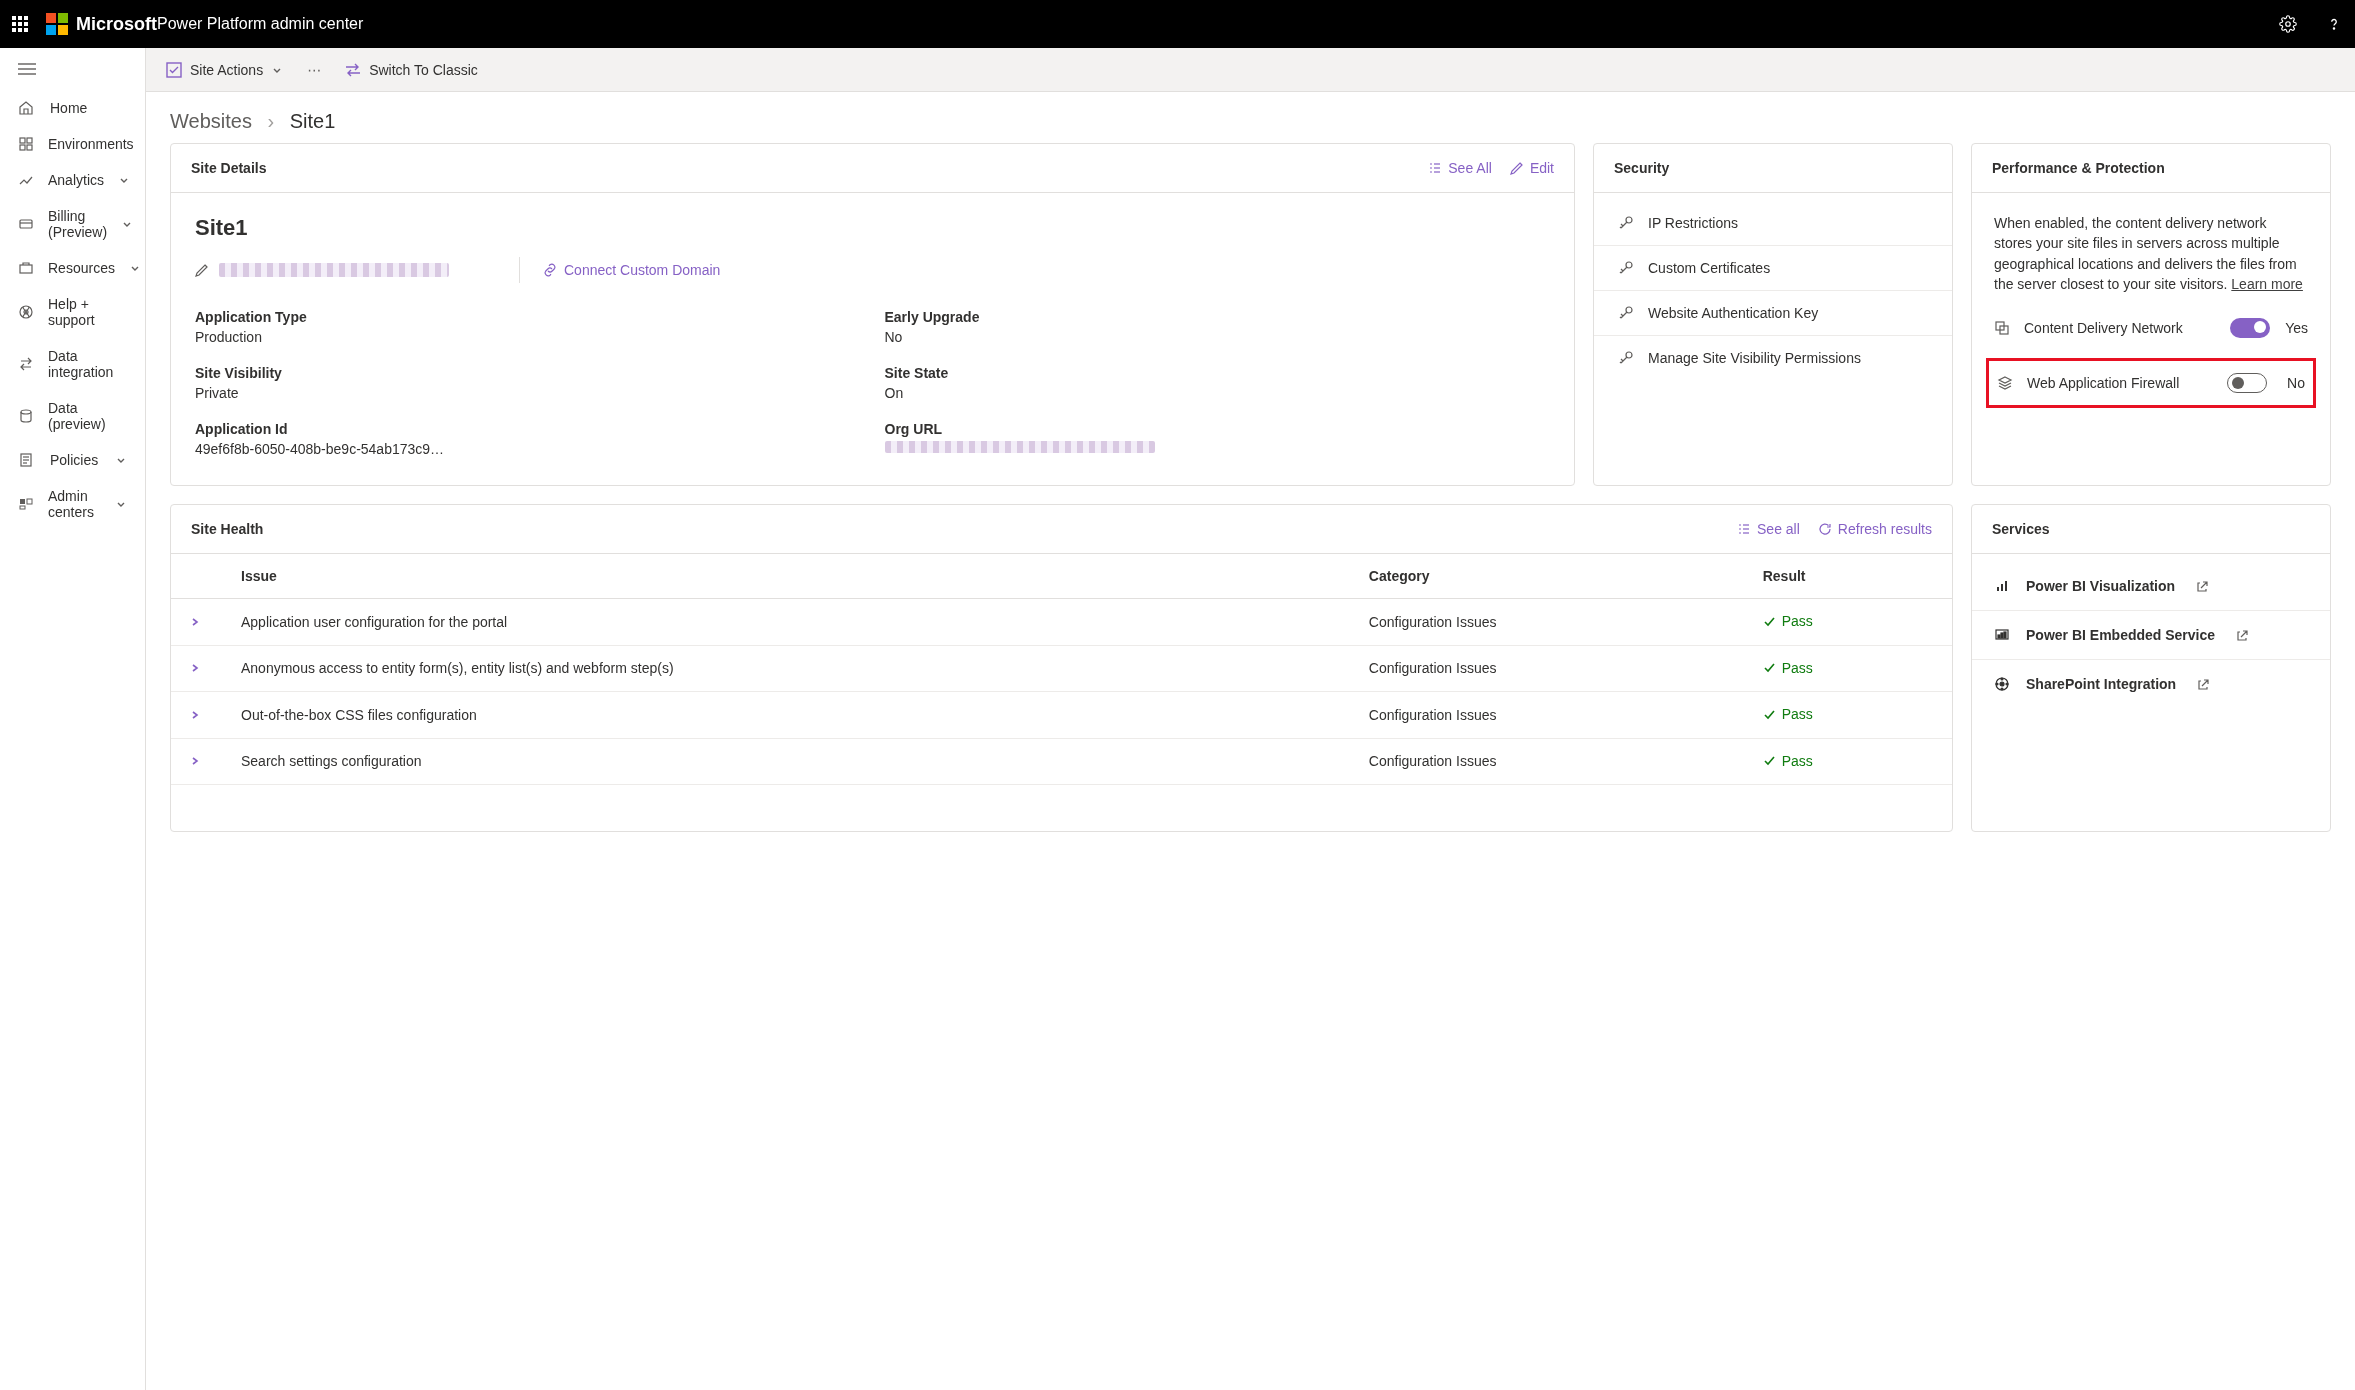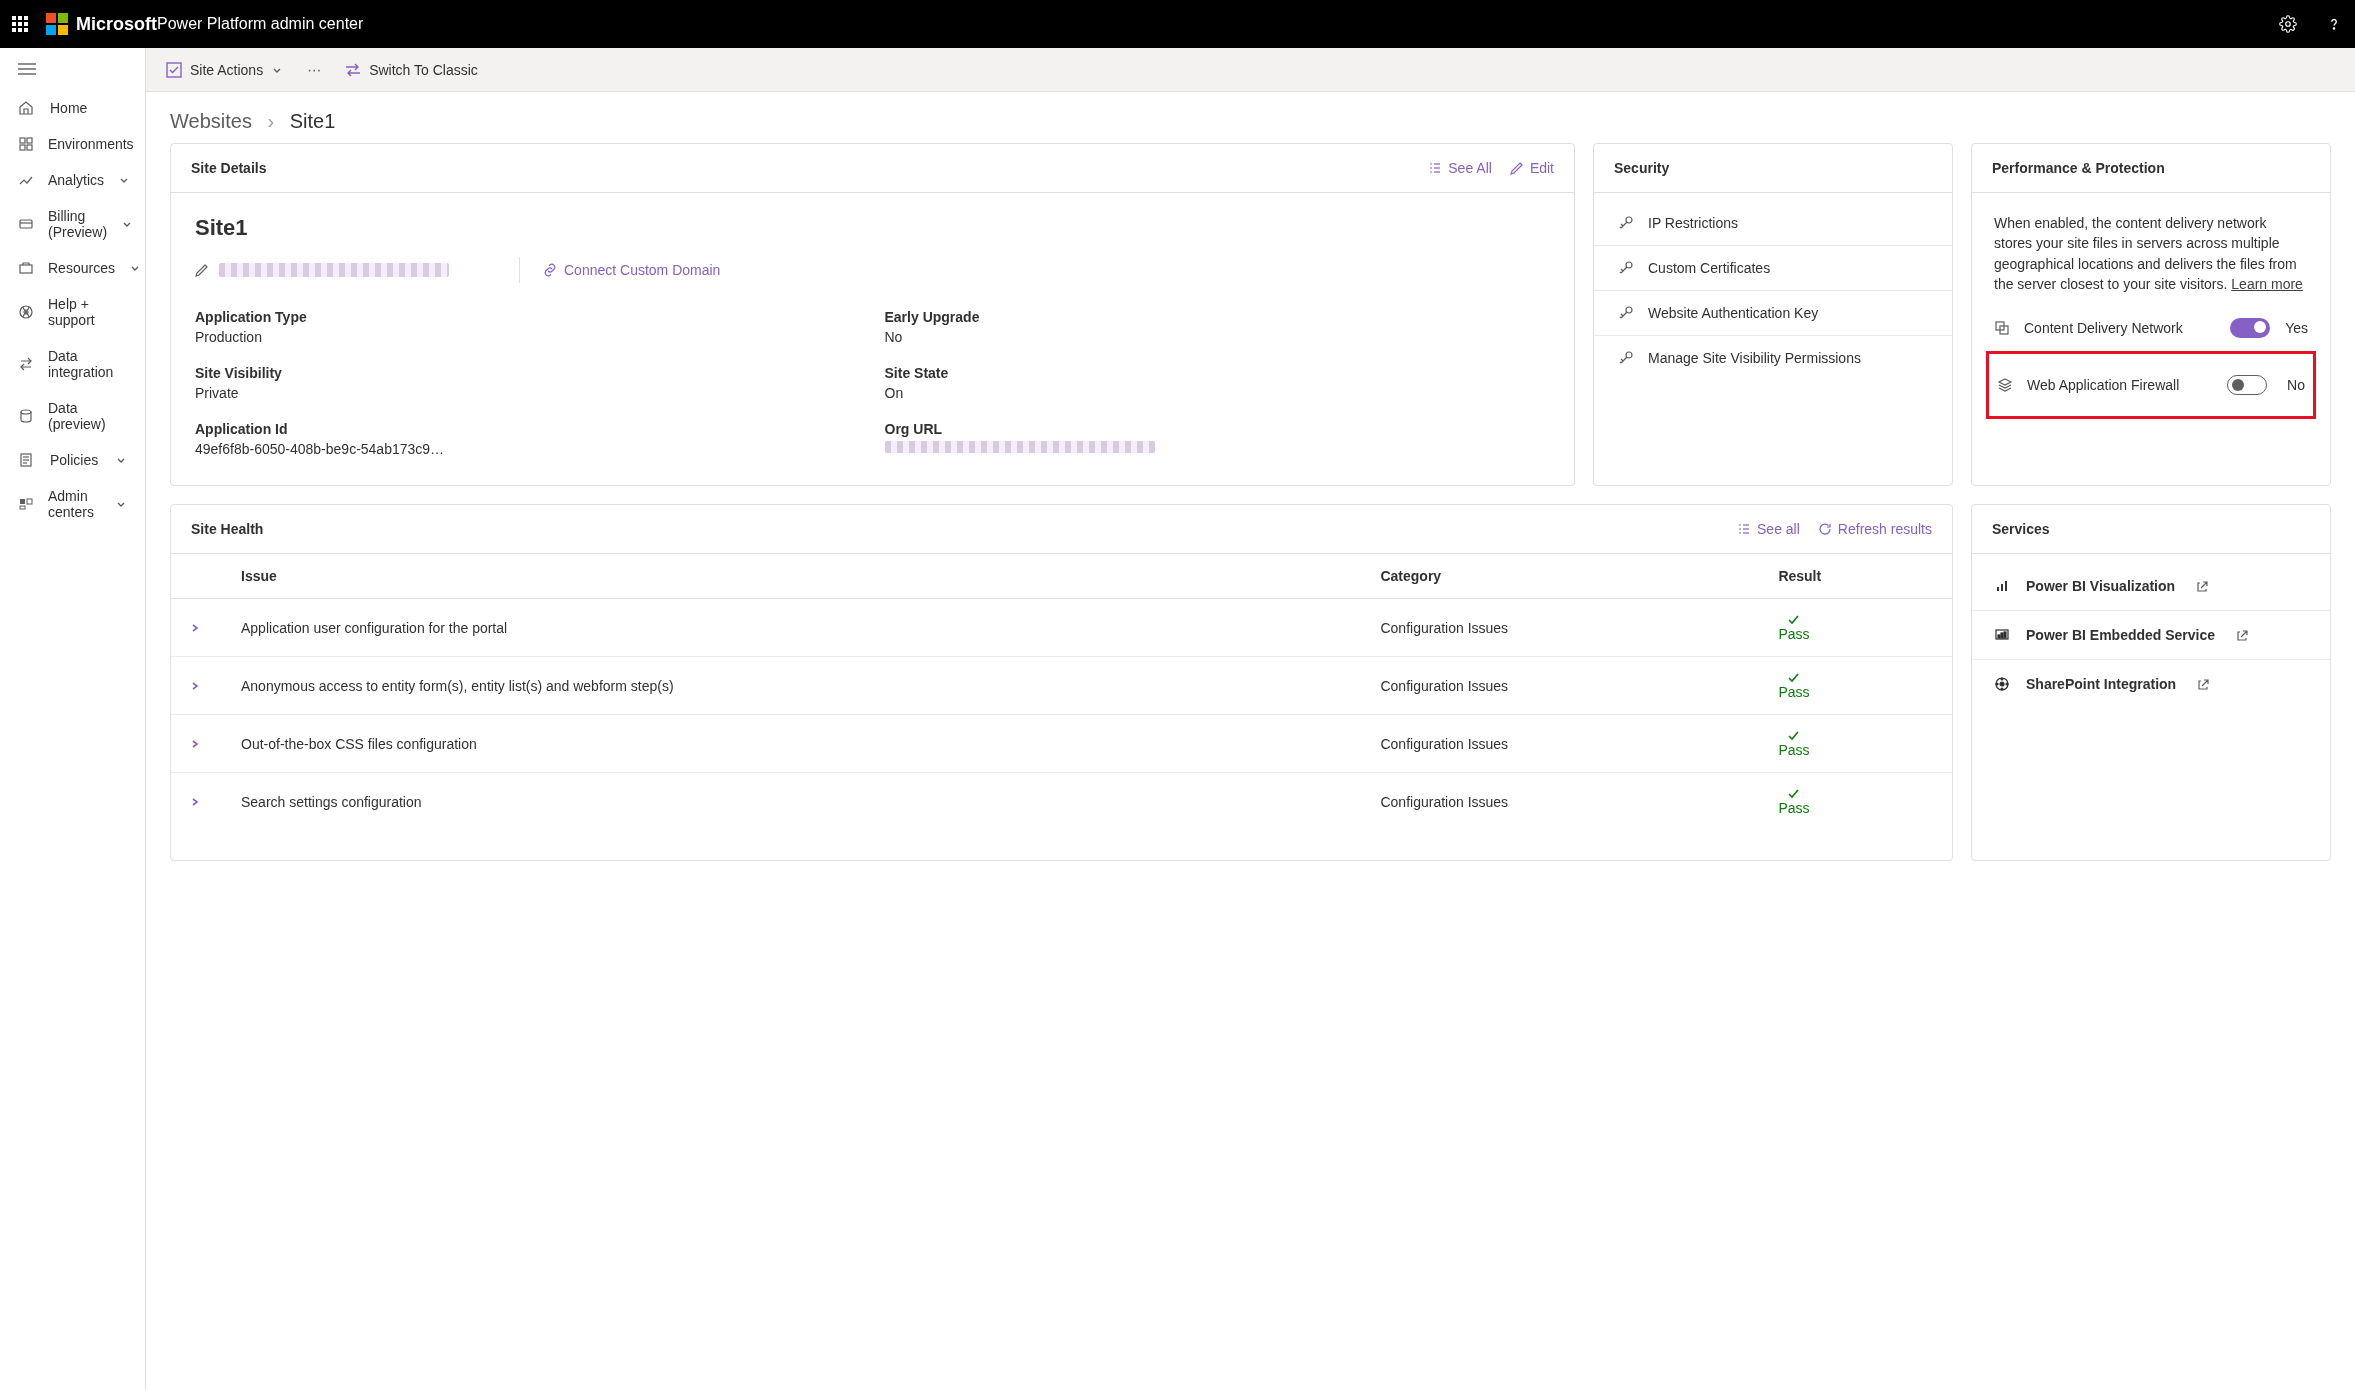--- a/index.html
+++ b/index.html
@@ -56,40 +56,40 @@
 .security-list{padding:8px 0;}
 .security-item{display:flex;align-items:center;gap:14px;padding:14px 22px;border-bottom:1px solid #edebe9;cursor:pointer;}
 .security-item:last-child{border-bottom:none;}
 .sec-icon{width:18px;color:#605e5c;transform:scaleX(-1);}
 .sec-label{font-weight:400;max-width:240px;}
 
 .perf-body{padding:20px 22px;}
 .perf-desc{color:#323130;line-height:1.45;margin-bottom:14px;}
 .perf-desc a{color:#404040;text-decoration:underline;cursor:pointer;}
 .toggle-row{display:flex;align-items:center;gap:12px;padding:10px 0;}
-.toggle-row.highlight{border:3px solid #e81123;padding:21px 8px;margin:3px -8px 0;}
+.toggle-row.highlight{border:3px solid #e81123;padding:12px 8px;margin:10px -8px 0;}
 .toggle-icon{width:18px;color:#605e5c;}
 .toggle-label{flex:1;}
 .toggle{width:40px;height:20px;border-radius:10px;position:relative;cursor:pointer;}
 .toggle.on{background:#8661c5;}
 .toggle.off{background:#fff;border:1px solid #605e5c;}
 .toggle .knob{width:12px;height:12px;border-radius:50%;background:#fff;position:absolute;top:3px;}
 .toggle.off .knob{background:#605e5c;top:3px;}
 .toggle.on .knob{right:4px;}
 .toggle.off .knob{left:4px;}
 .toggle-state{width:26px;text-align:right;}
 
 .wide-card{grid-column:1 / span 2;}
 .health-table-wrap{max-height:260px;overflow:auto;}
 .health-table{width:100%;border-collapse:collapse;}
 .health-table th{text-align:left;font-weight:600;padding:14px 18px;border-bottom:1px solid #e1dfdd;}
 .health-table td{padding:14px 18px;border-bottom:1px solid #edebe9;}
 .health-table th:first-child,.health-table td:first-child{width:52px;text-align:center;}
 .chev-cell{color:#8661c5;cursor:pointer;}
-.pass{color:#107c10;display:inline-flex;align-items:center;flex-direction:column;}
+.pass{color:#107c10;display:inline-flex;align-items:center;gap:6px;}
 .health-padding{height:46px;}
 
 .services-card{grid-column:3;}
 .services-list{padding:8px 0;}
 .service-item{display:flex;align-items:center;gap:14px;padding:16px 22px;border-bottom:1px solid #edebe9;cursor:pointer;font-weight:600;}
 .service-item:last-child{border-bottom:none;}
 .svc-icon{width:18px;color:#323130;}
 .ext-icon{margin-left:6px;color:#605e5c;}
 
 svg{display:block;}

